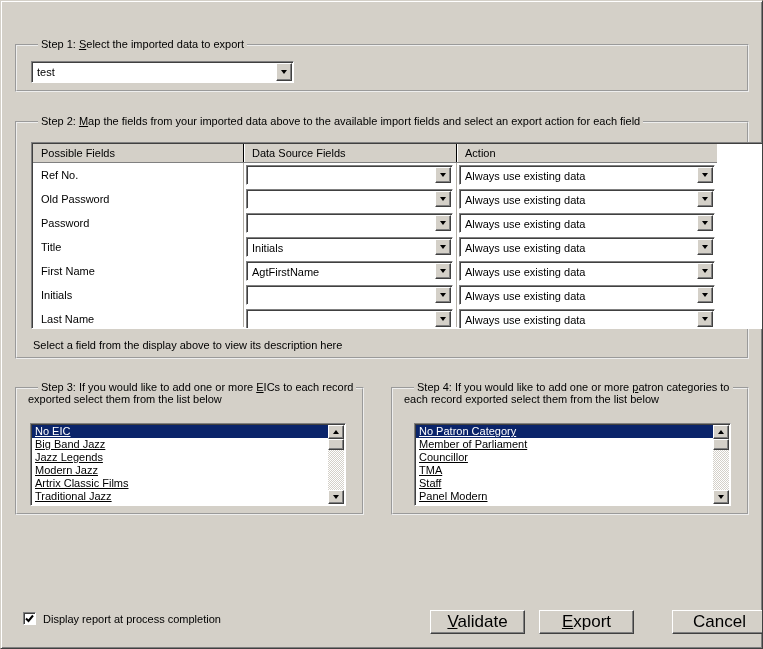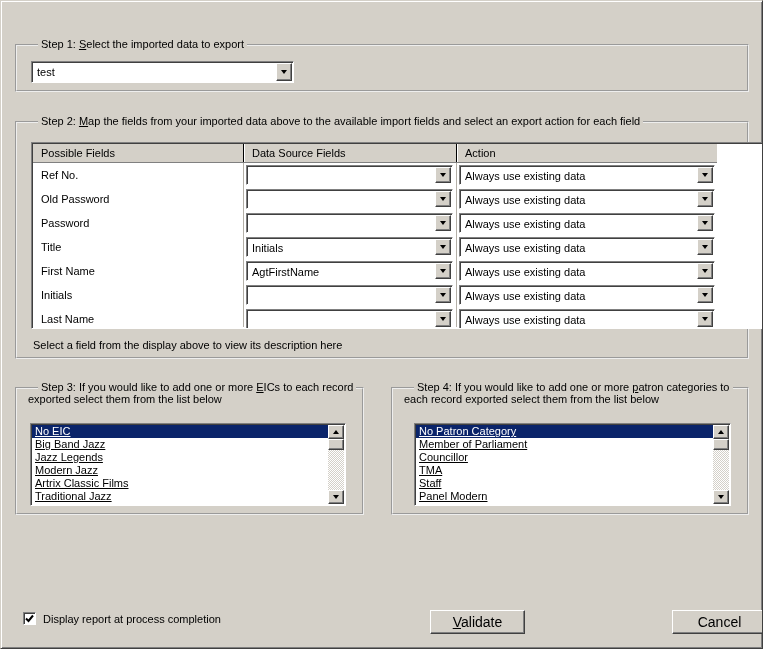--- a/index.html
+++ b/index.html
@@ -94,21 +94,21 @@
 
   
   .checkbox { position:absolute; left:22px; top:611px; width:13px; height:13px; background:#fff;
     border:1px solid; border-color:#808080 #ffffff #ffffff #808080;
     box-shadow: inset 1px 1px 0 #404040;
     display:flex; align-items:center; justify-content:center; }
   .cblabel { position:absolute; left:42px; top:612px; white-space:nowrap; }
   .pushbtn { position:absolute; top:609px; width:95px; height:24px;
     background:#d4d0c8; border:1px solid; border-color:#ffffff #404040 #404040 #ffffff;
     box-shadow: inset -1px -1px 0 #808080;
-    display:flex; align-items:center; justify-content:center; font-size:14px; }
+    display:flex; align-items:center; justify-content:center; font-size:17px; }
 </style>
 </head>
 <body>
 
 <div class="window">
 
 
   <div class="group" style="left:14px; top:43px; width:734px; height:48px;">
     <span class="legend"><span>Step 1: </span><span class="u">S</span><span>elect the imported data to export</span></span>
     <div class="combo" style="left:14px; top:15px; width:263px;">
@@ -313,17 +313,20 @@
   <div class="checkbox">
     <svg width="9" height="9" viewBox="0 0 9 9">
       <polyline points="1,4.5 3.5,7 8,1.5" stroke="#000" stroke-width="2" fill="none"></polyline>
     </svg>
   </div>
   <span class="cblabel">Display report at process completion</span>
 
   <div class="pushbtn" style="left:429px;">
       <span><span class="u">V</span><span>alidate</span></span>
     </div>
+  <div class="pushbtn" style="left:538px;">
+      <span><span class="u">E</span><span>xport</span></span>
+    </div>
   <div class="pushbtn" style="left:671px;align-items:center;">
       <span>Cancel</span>
     </div>
 
 </div>
 
 </body></html>

